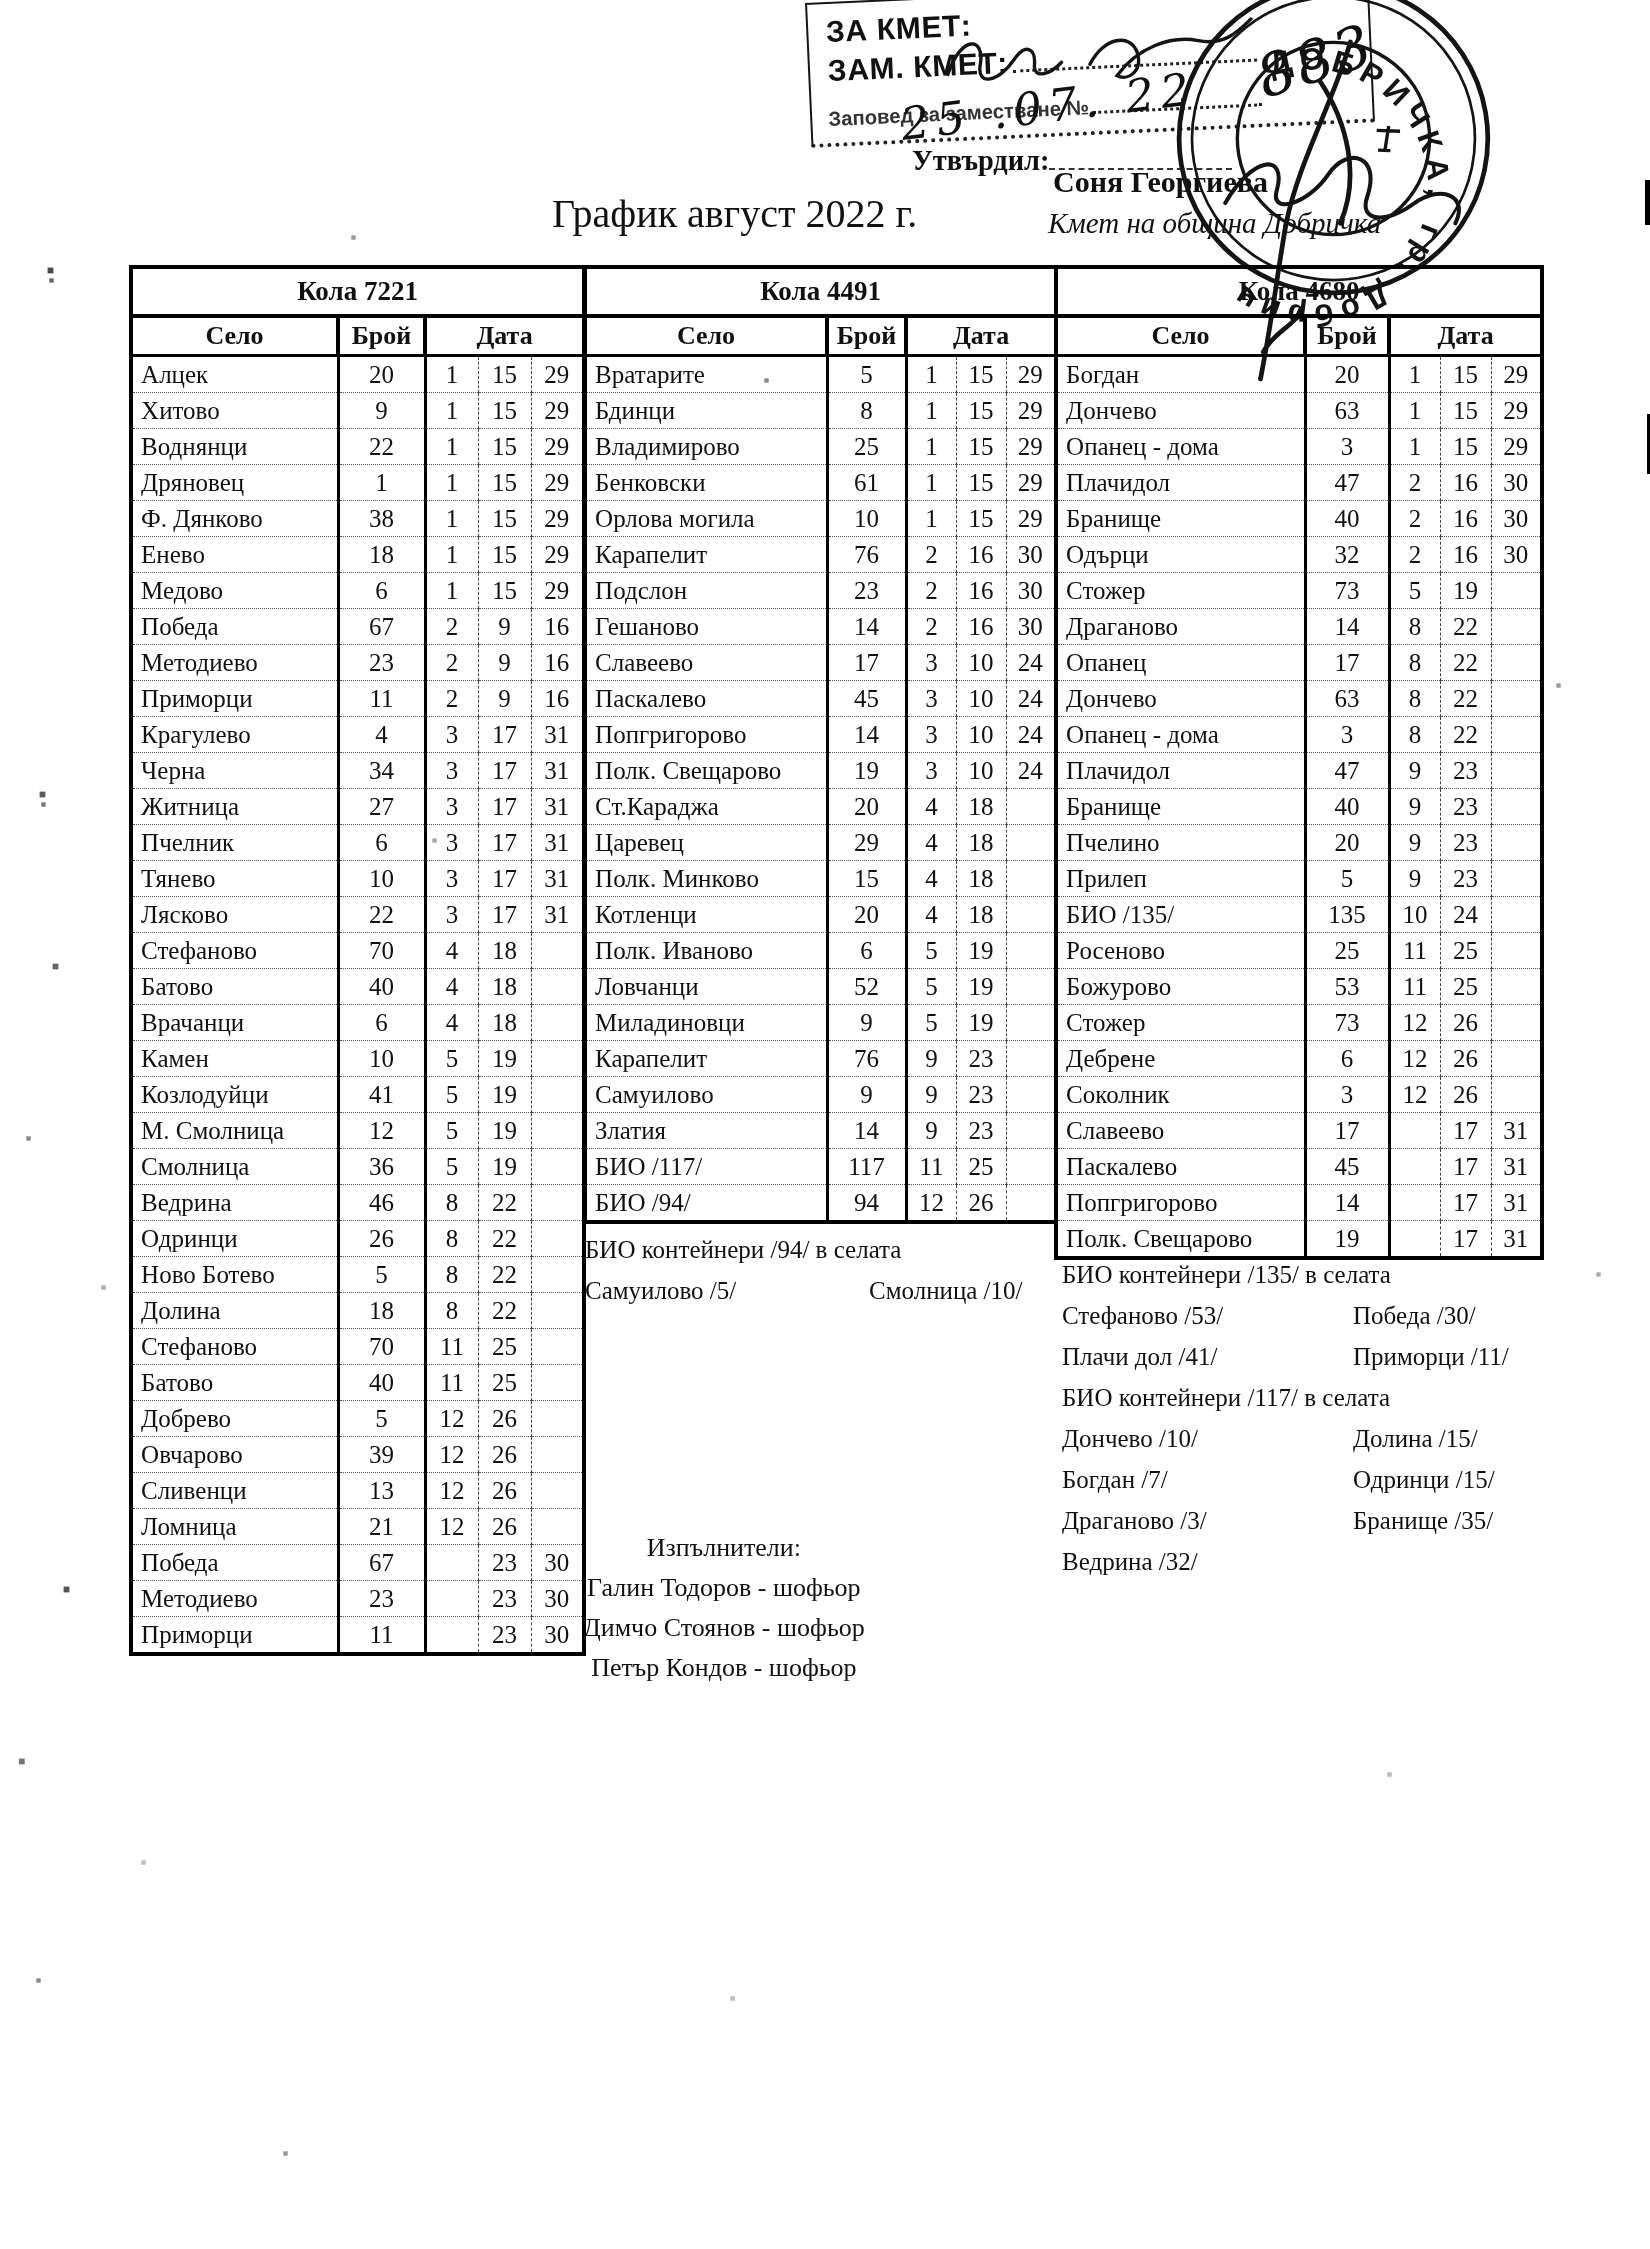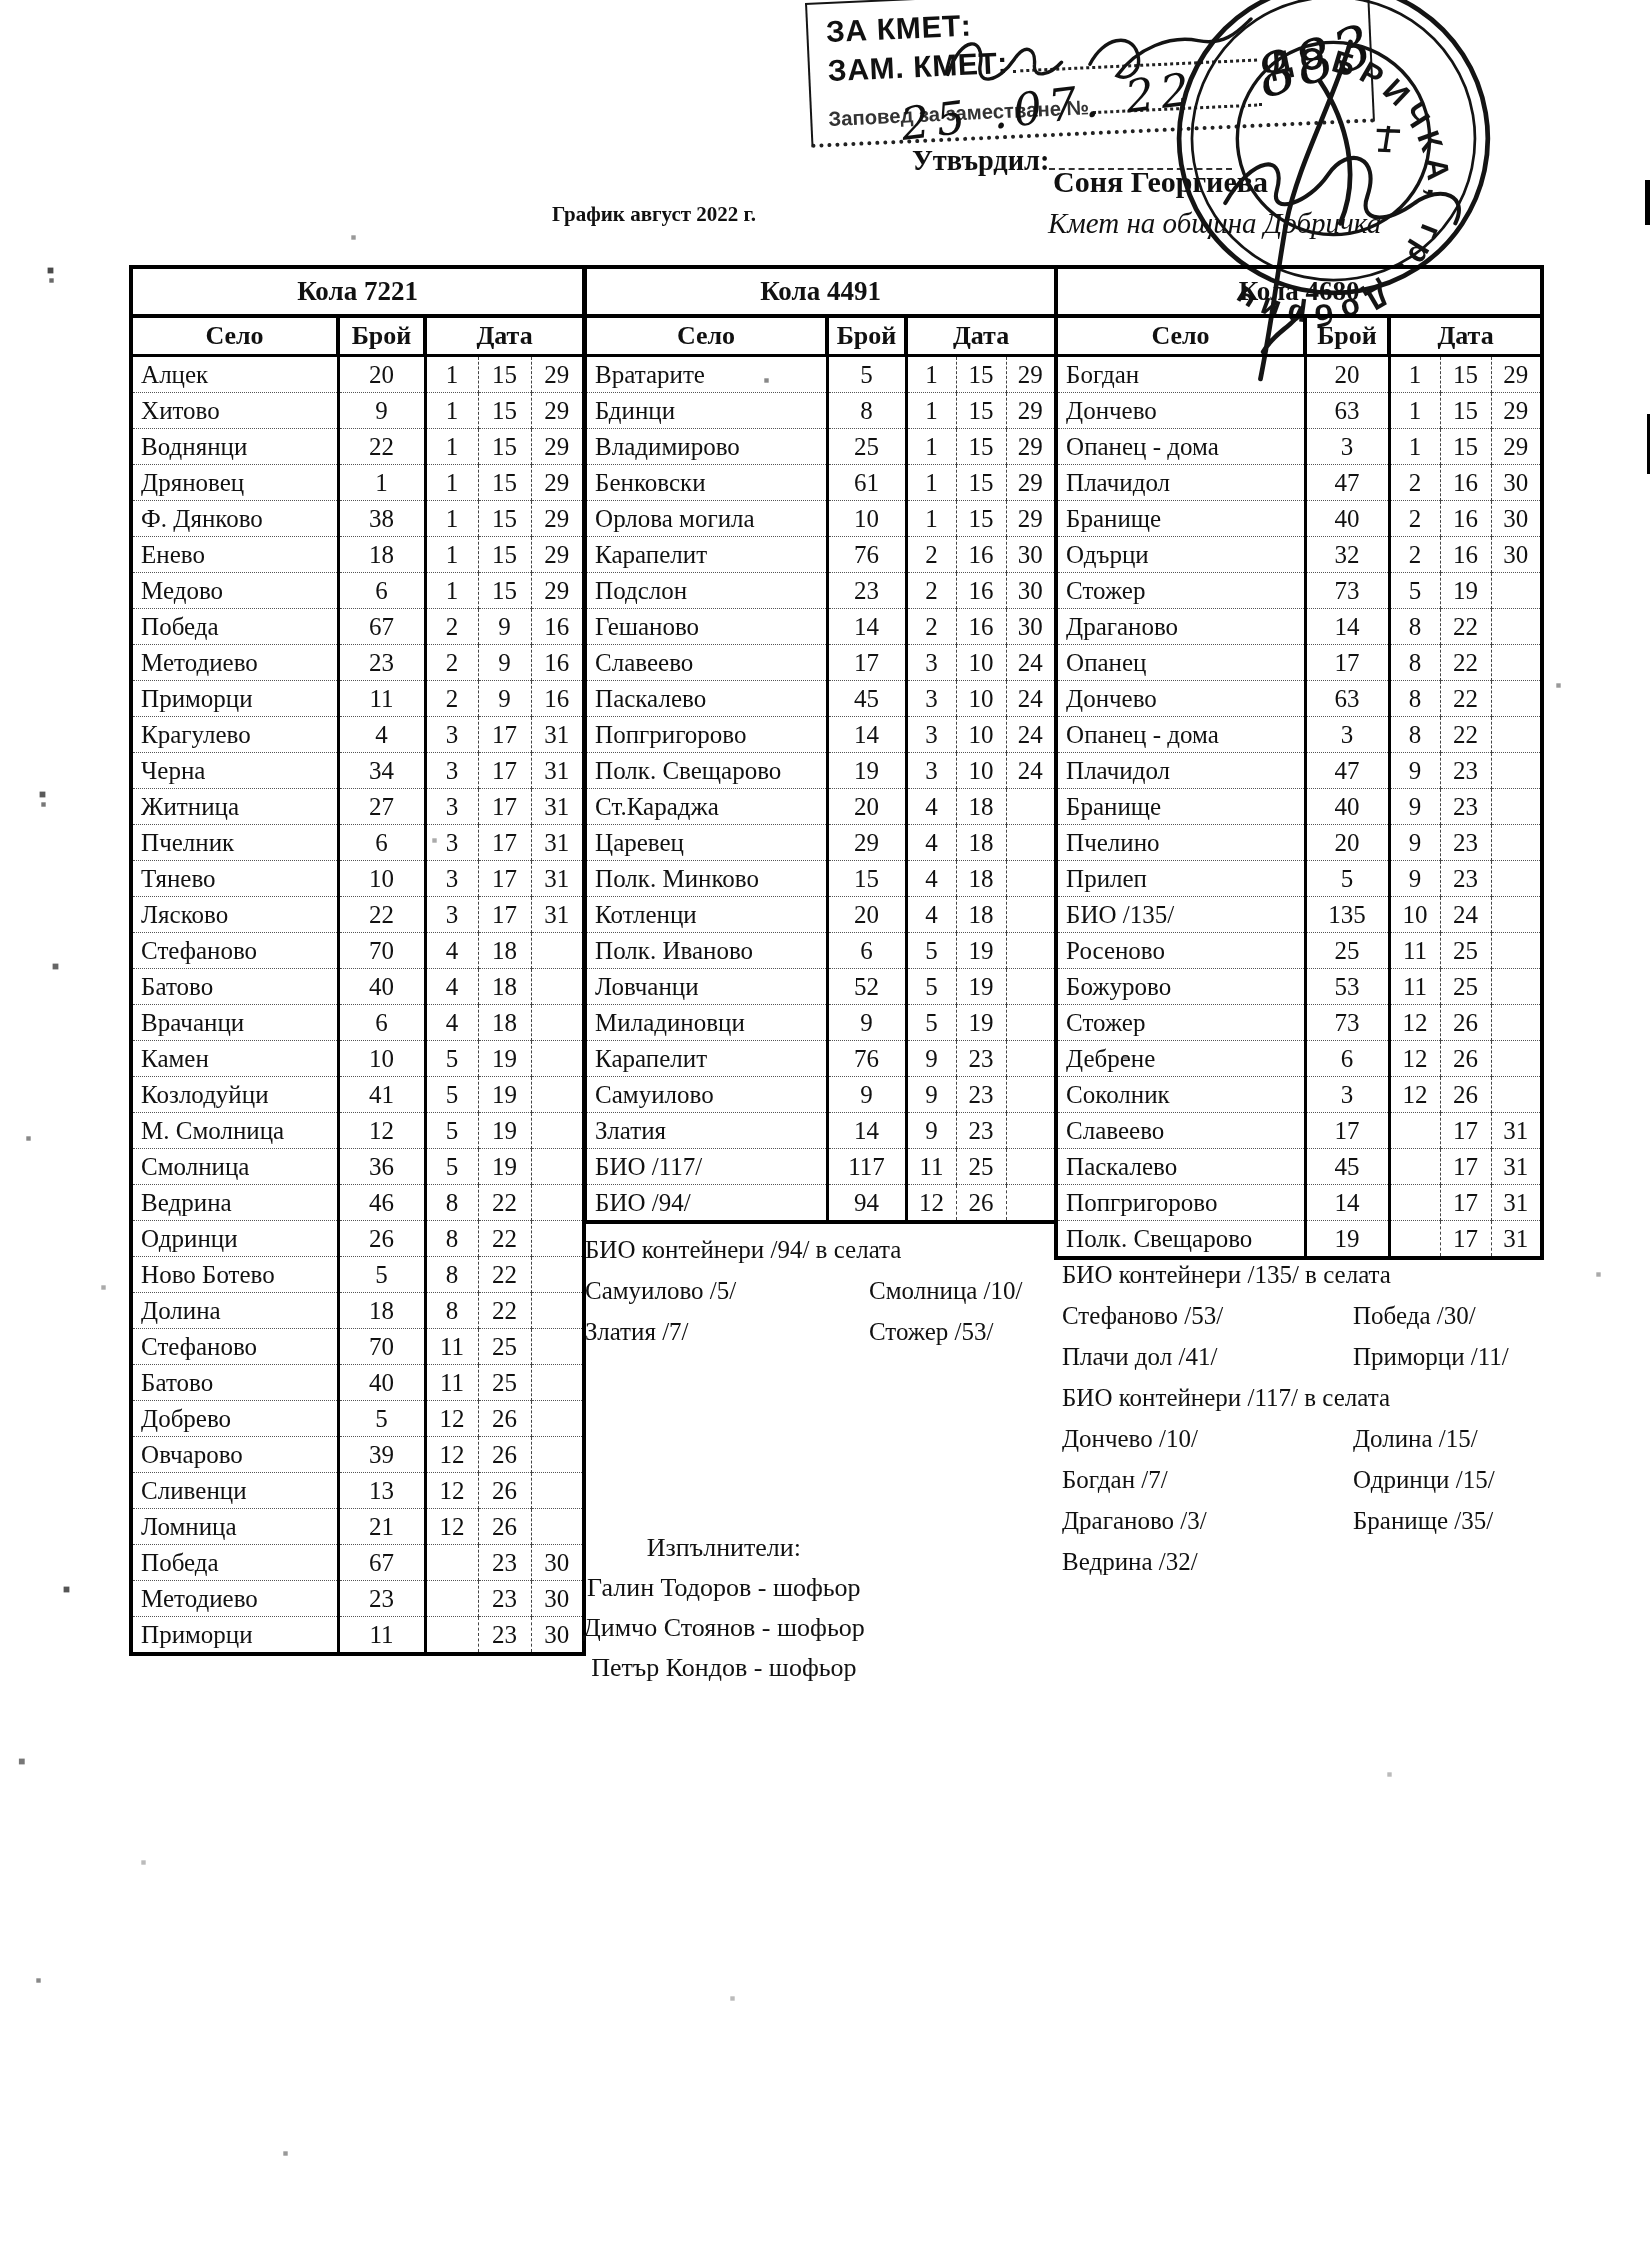--- a/index.html
+++ b/index.html
@@ -15,21 +15,21 @@
     font-family:"Liberation Sans", sans-serif;
   }
   .sb-line1{position:absolute;left:17.6px;top:10.8px;font-size:30px;font-weight:bold;letter-spacing:0.7px;}
   .sb-line2{position:absolute;left:17.6px;top:50px;font-size:30px;font-weight:bold;letter-spacing:0.7px;}
   .sb-line3{position:absolute;left:16.2px;top:96px;font-size:20.3px;font-weight:bold;color:#333;}
   .dots{display:inline-block;border-bottom:3.4px dotted #222;vertical-align:baseline;height:23px;}
   .d2{width:244px;margin-left:5.4px;}
   .d3{width:169px;margin-left:4.1px;}
   .utv{position:absolute;left:912px;top:145px;font-size:28.4px;font-weight:bold;}
   .utv .dots{width:183px;height:20.3px;border-bottom:2.7px dashed #333;}
-  .doc-title{position:absolute;left:552px;top:202px;font-size:21px;font-weight:bold;}
+  .doc-title{position:absolute;left:552px;top:190px;font-size:40px;font-weight:normal;}
   .mayor-name{position:absolute;left:1053px;top:165px;font-size:30px;font-weight:bold;}
   .mayor-title{position:absolute;left:1048px;top:207px;font-size:29px;font-style:italic;}
   .hw{position:absolute;font-family:"DejaVu Serif", serif;font-style:italic;color:#101010;}
   .hw-num{left:1256px;top:27px;font-size:58px;transform:rotate(-18deg);letter-spacing:2.7px;}
   .hw-date{left:900px;top:80px;font-size:45px;transform:rotate(-7deg);letter-spacing:6.8px;}
   svg.overlay{position:absolute;pointer-events:none;}
   
   table.t{
     position:absolute;border-collapse:collapse;table-layout:fixed;
     font-size:25px;
@@ -777,21 +777,20 @@
         <td class="d1"></td>
         <td class="d2">17</td>
         <td class="d3">31</td>
       </tr>
     </tbody>
 </table>
 
 <div class="notes" id="notes1">
     <div class="note-line">БИО контейнери /94/ в селата</div>
     <div class="note-line"><span class="note-l">Самуилово /5/</span><span class="note-r">Смолница /10/</span></div>
-    <div class="note-line"><span class="note-l">Златия /7/</span><span class="note-r">Стожер /53/</span></div>
   </div>
 
 <div class="notes" id="notes2">
     <div class="note-line">БИО контейнери /135/ в селата</div>
     <div class="note-line"><span class="note-l">Стефаново /53/</span><span class="note-r">Победа /30/</span></div>
     <div class="note-line"><span class="note-l">Плачи дол /41/</span><span class="note-r">Приморци /11/</span></div>
     <div class="note-line">БИО контейнери /117/ в селата</div>
     <div class="note-line"><span class="note-l">Дончево /10/</span><span class="note-r">Долина /15/</span></div>
     <div class="note-line"><span class="note-l">Богдан /7/</span><span class="note-r">Одринци /15/</span></div>
     <div class="note-line"><span class="note-l">Драганово /3/</span><span class="note-r">Бранище /35/</span></div>

